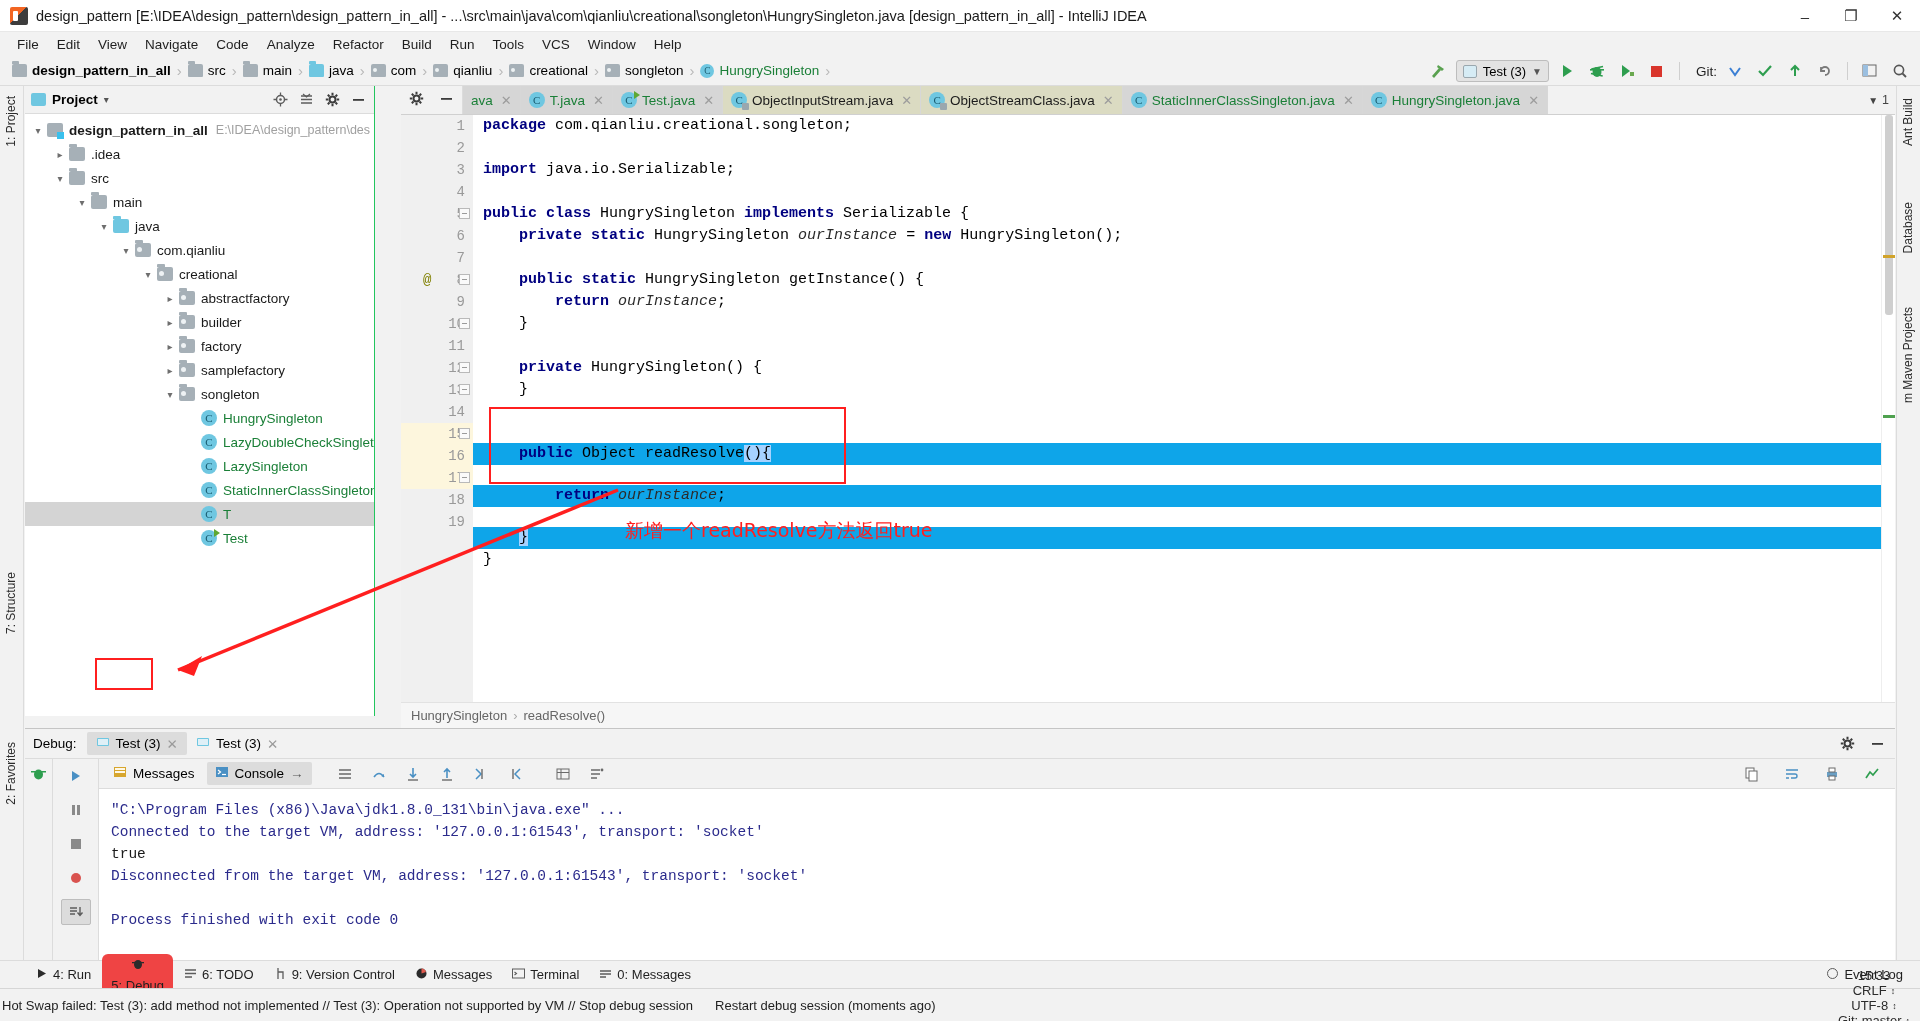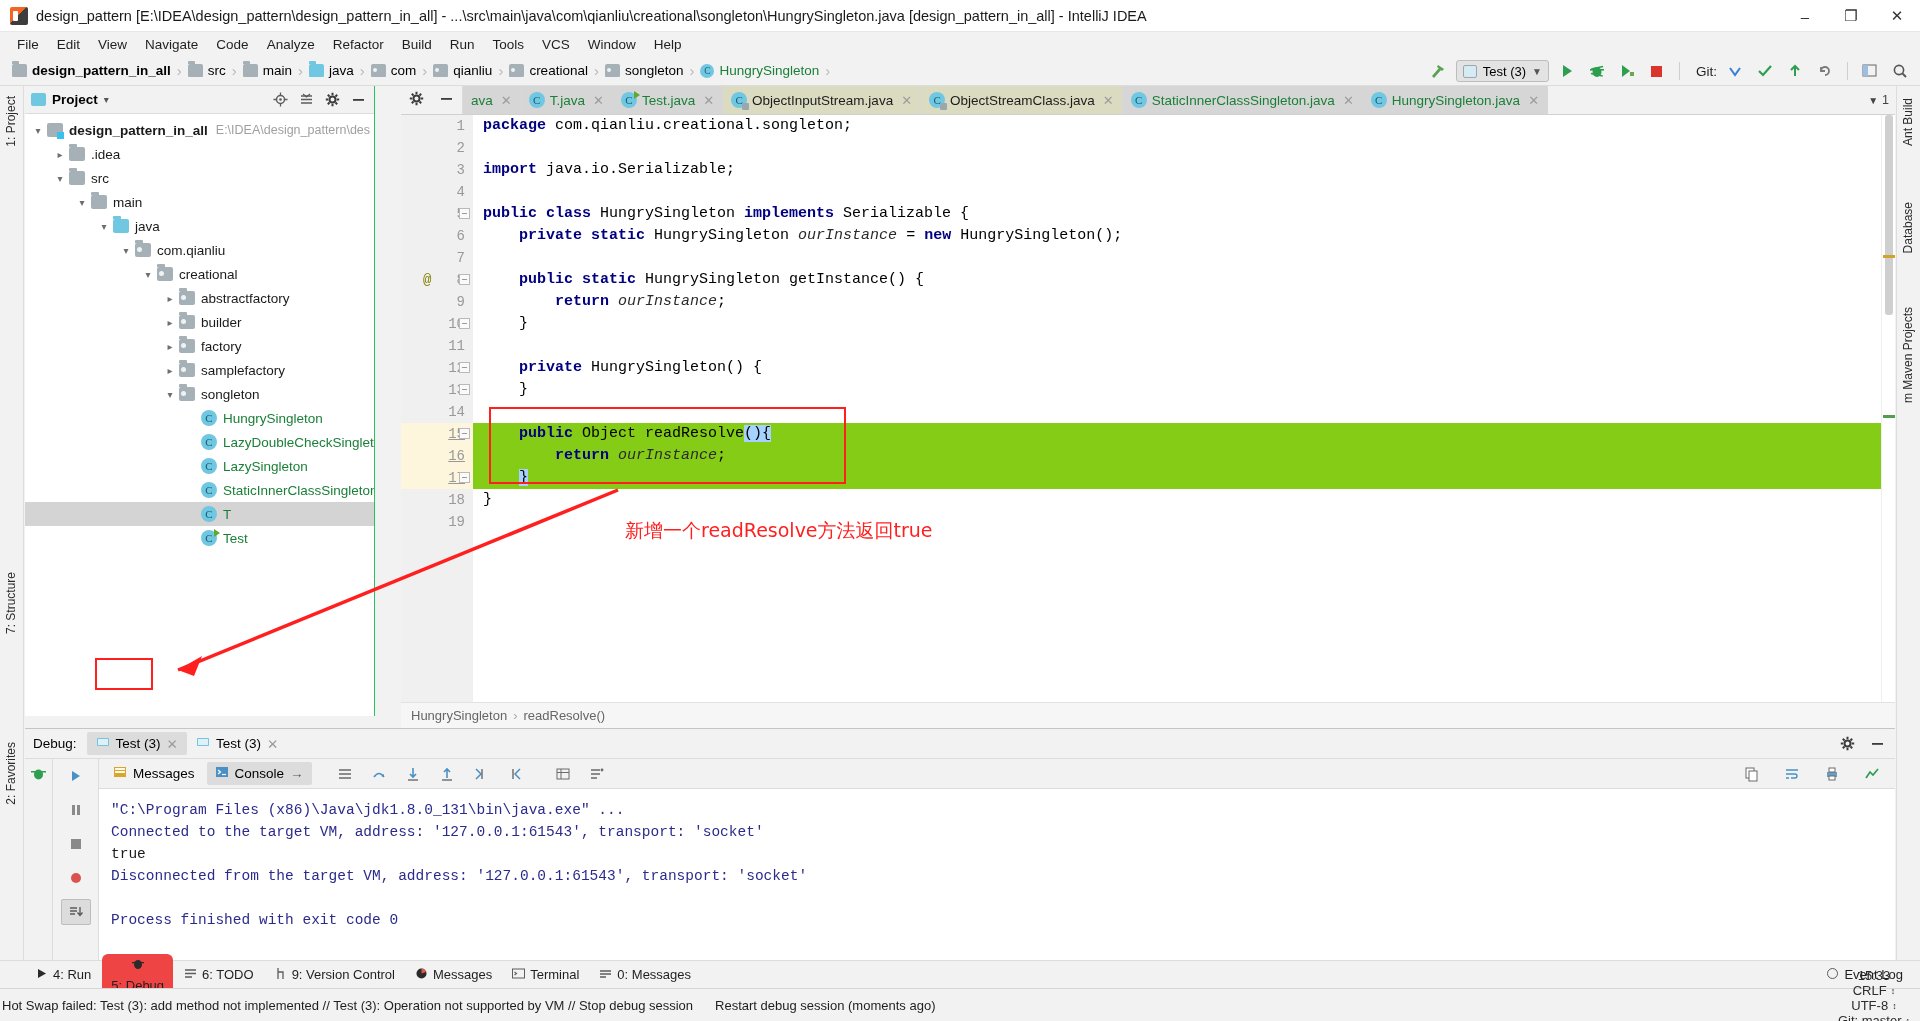--- a/index.html
+++ b/index.html
@@ -130,29 +130,29 @@
   .etab-ico{ width:16px;height:16px;border-radius:50%;background:#6fc7e1;color:#17596e;
     font-family:"Liberation Serif",serif;font-size:11px;text-align:center;line-height:16px;position:relative;flex:none;}
   .etab-ico.runnable::after{content:"";position:absolute;right:-3px;top:-1px;border-left:6px solid #5fa832;border-top:4px solid transparent;border-bottom:4px solid transparent;}
   .etab-ico.locked::after{content:"";position:absolute;right:-2px;bottom:-2px;width:7px;height:7px;background:#9aa7ae;border-radius:1px;}
   .tabs-right{ margin-left:auto; display:flex; align-items:center; padding:0 6px; gap:4px; font-size:12.5px; color:#444;}
 
   .code-wrap{ position:absolute; top:29px; left:0; right:0; bottom:0; display:flex; background:#fff; }
   .gutter{ width:72px; background:#f0f0f0; position:relative; flex:none; }
   .gutter .ln{ height:22px; line-height:22px; text-align:right; padding-right:8px;
     color:#999; font-family:"Liberation Mono", monospace; font-size:14px; }
-  .gutter .ln.hl{ background:#fdf6dd;text-decoration:underline; }
+  .gutter .ln.hl{ background:#fdf6dd; }
   .fold{ position:absolute; right:3px; width:11px;height:11px; border:1px solid #b9b9b9; background:#fafafa; }
   .fold::after{content:"";position:absolute;left:2px;top:4px;width:5px;height:1px;background:#9b9b9b;}
   .code{
     position:relative; flex:1; font-family:"Liberation Mono", monospace;
     font-size:15px; line-height:22px; padding-left:10px; background:#fff; overflow:hidden;
   }
   .cl{ height:22px; white-space:pre; }
-  .cl.hl{ background:#84cc16; margin-left:-10px; padding-left:10px;}
+  .cl.hl{ background:#0ea5e9; margin-left:-10px; padding-left:10px;margin-top:20px;}
   .kw{ color:#000080; font-weight:bold; }
   .fld-it{ color:#2b2b2b; font-style:italic; }
   .sel{ background:#a6d2ff; }
 
   .breadcrumb-bottom{
     position:absolute; bottom:0; left:0; right:0; height:26px; background:#f6f6f6;
     border-top:1px solid #e2e2e2; display:flex; align-items:center; padding-left:10px;
     font-size:13px; color:#666; gap:6px;
   }
 

